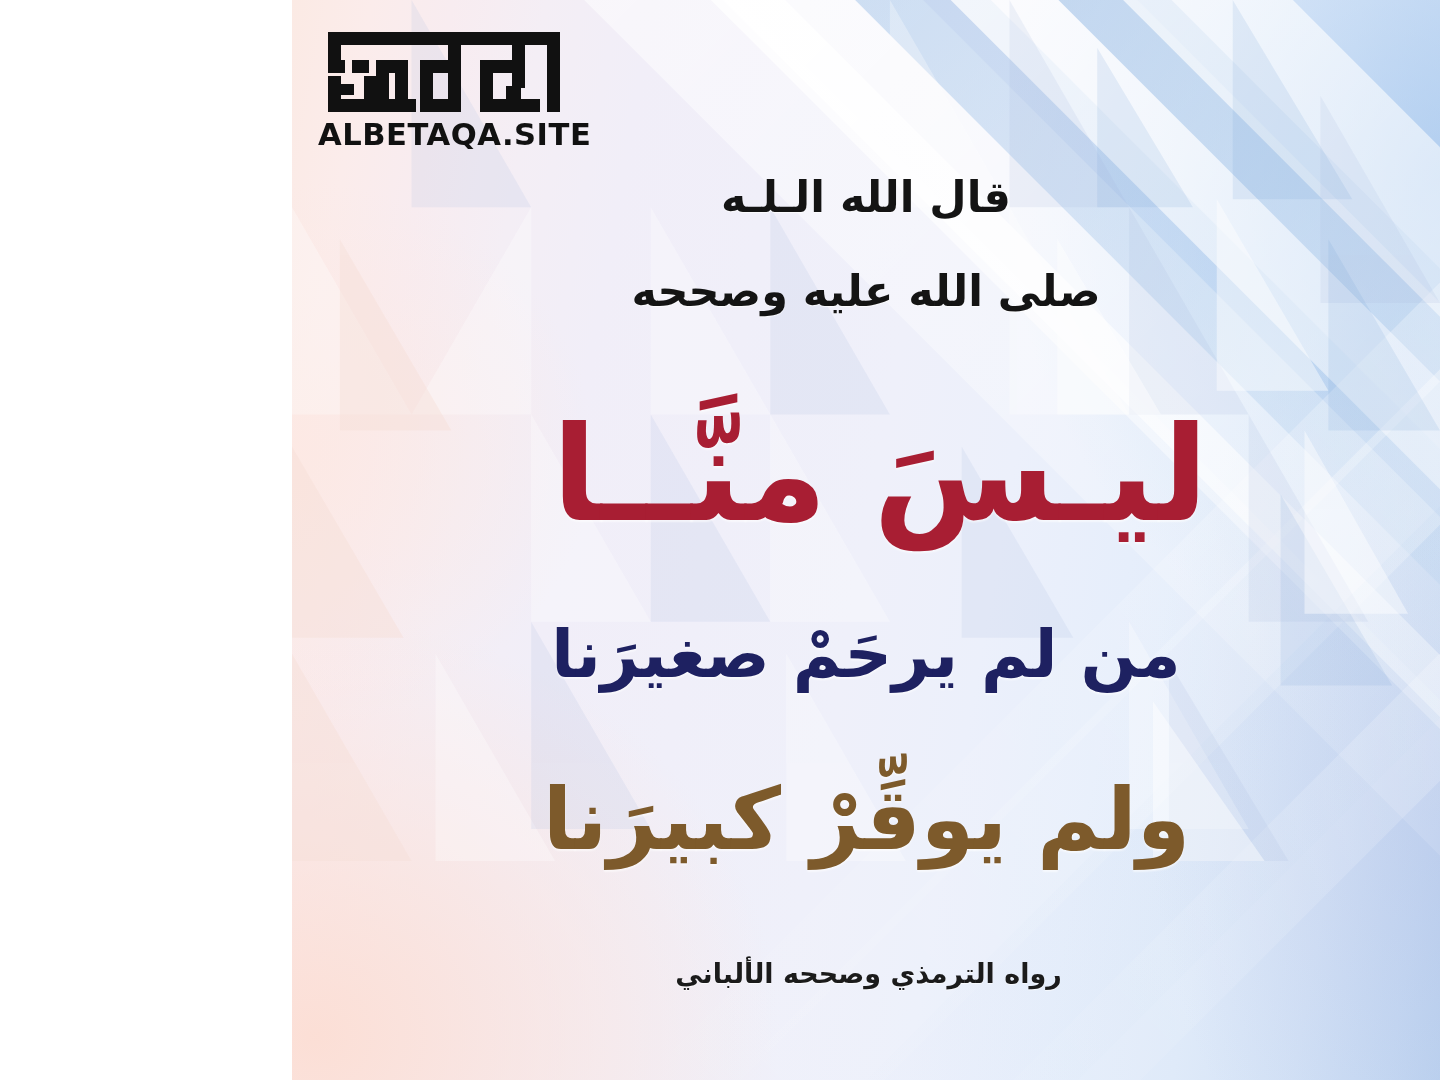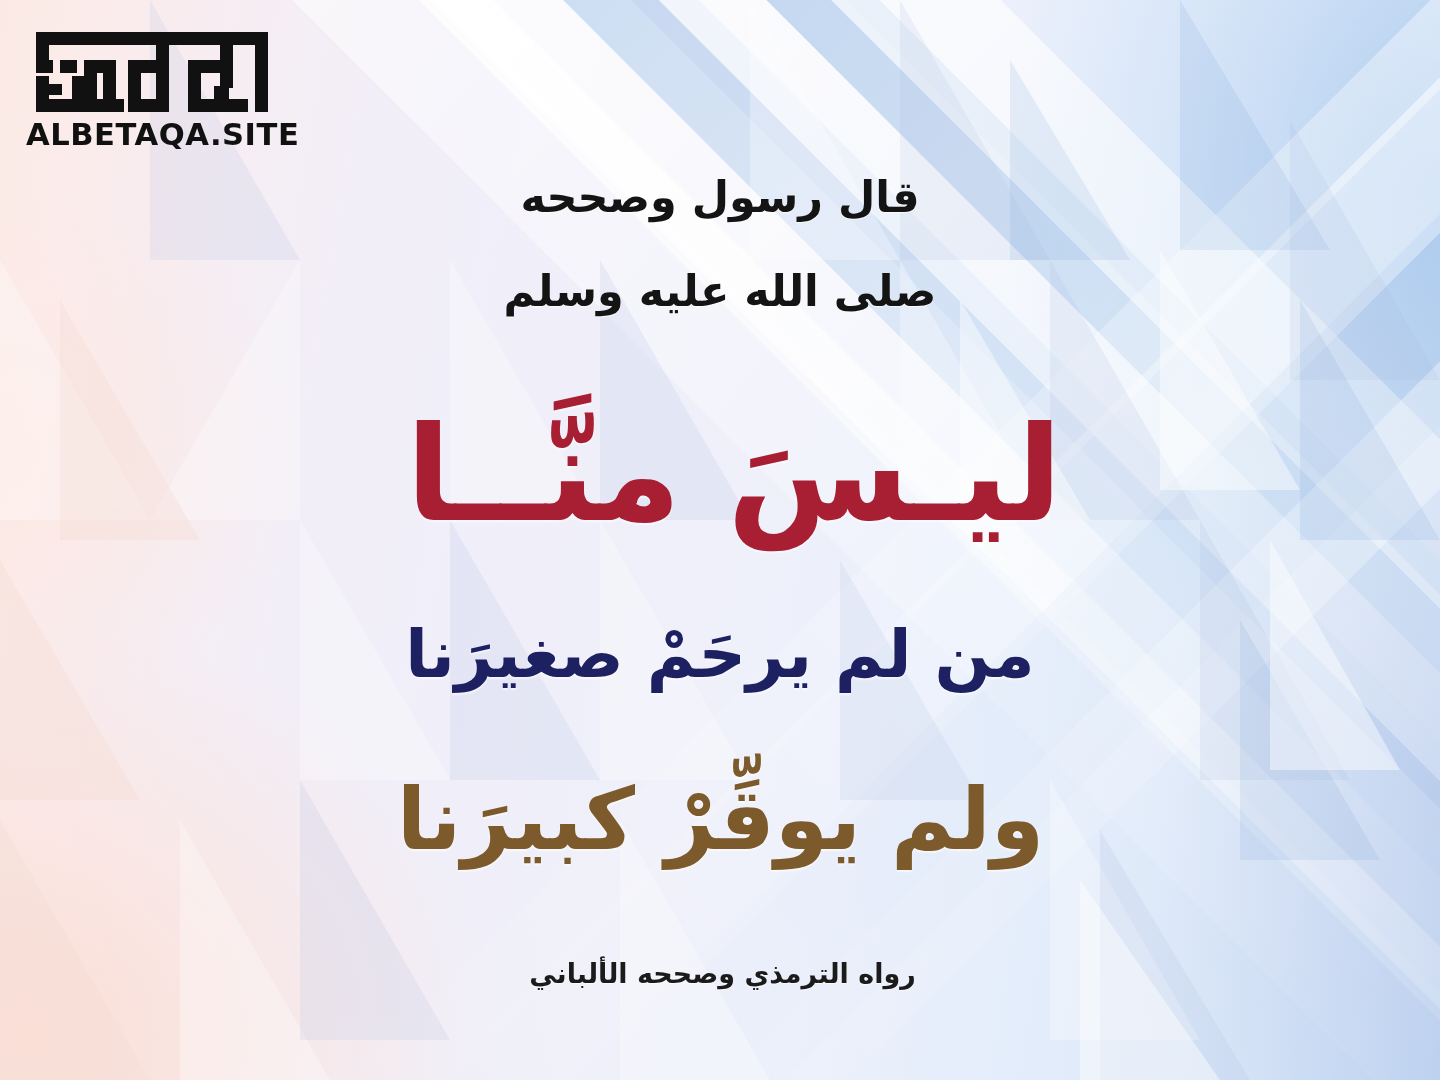--- a/index.html
+++ b/index.html
@@ -3,21 +3,21 @@
 <meta charset="utf-8">
 <title>Albetaqa Hadith Card</title>
 <style>
   html, body {
     margin: 0;
     padding: 0;
     background: #ffffff;
   }
   #card {
     position: relative;
-    width: 1440px;
+    width: 1148px;
     height: 1080px;
     overflow: hidden;
     font-family: "DejaVu Sans", "Liberation Sans", sans-serif;
     background: #fef9c3;
   }
 
   
   .bg-layer {
     position: absolute;
     inset: 0;
@@ -290,23 +290,23 @@
 
           <rect x="20" y="60" width="14" height="11"></rect>
           <rect x="44" y="52" width="12" height="23" fill="#111111"></rect>
         </g>
       </svg>
       <div class="logo-wordmark">ALBETAQA.SITE</div>
     </div>
 
     <div class="quote-col">
 
-      <div class="intro intro-1">قال رسول وصححه</div>
-
-      <div class="intro intro-2">صلى الله عليه وسلم</div>
+      <div class="intro intro-1">قال الله الـلـه</div>
+
+      <div class="intro intro-2">صلى الله عليه وصححه</div>
 
       <div class="line-red">ليـسَ منَّــا</div>
 
       <div class="line-navy">من لم يرحَمْ صغيرَنا</div>
 
       <div class="line-gold">ولم يوقِّرْ كبيرَنا</div>
 
       <div class="source">رواه الترمذي وصححه الألباني</div>
 
     </div>

